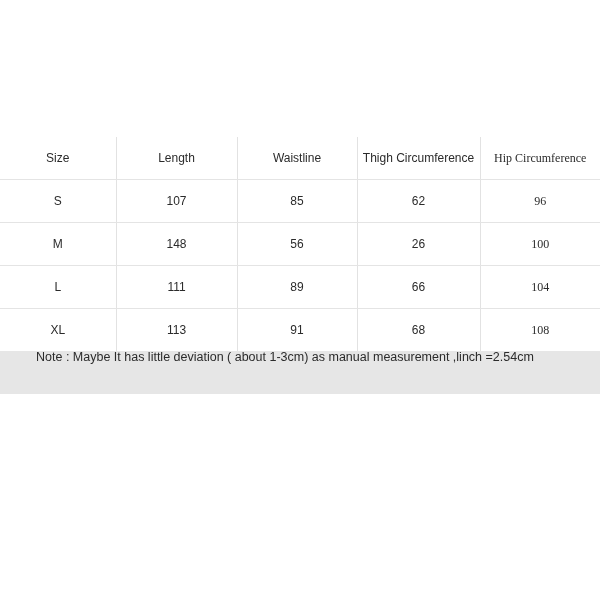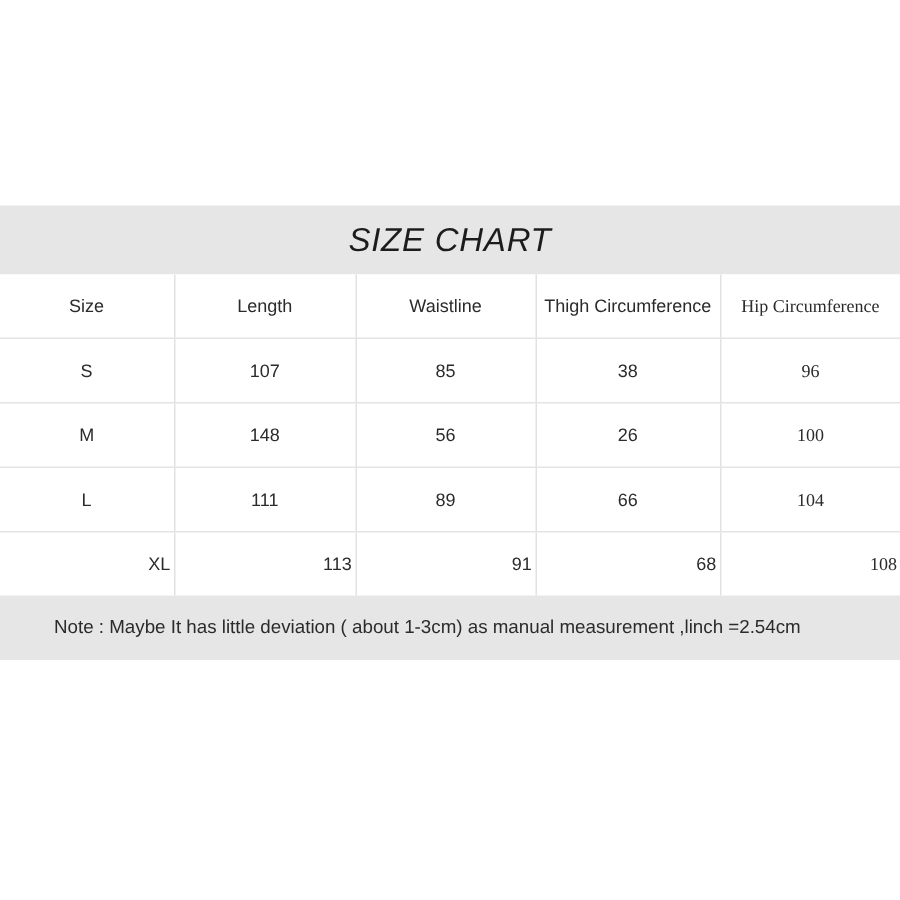--- a/index.html
+++ b/index.html
@@ -68,47 +68,42 @@
   .size-table th:last-child,
   .size-table td:last-child {
     border-right: none;
     font-family: Liberation Serif, serif;
   }
   .size-table thead th {
     border-bottom: 1px solid #e4e4e4;
   }
   .size-table tbody tr:last-child td {
     border-bottom: none;
-    text-align: right;
   }
 
   
   .note-band {
     width: 600px;
     height: 43px;
     background: #e6e6e6;
     display: flex;
-    align-items: center;
   }
   .note-text {
     padding-left: 36px;
     font-size: 12.5px;
     color: #2b2b2b;
     line-height: 1;
     white-space: nowrap;
   }
 </style>
 </head>
 <body>
 
 <div class="chart-wrap">
 
-  <div class="title-band">
-    <div class="title-text">SIZE CHART</div>
-  </div>
 
   <table class="size-table">
     <colgroup>
       <col class="c-size">
         <col class="c-len">
         <col class="c-wai">
         <col class="c-thi">
         <col class="c-hip">
     </colgroup>
     <thead>
@@ -118,21 +113,21 @@
         <th>Waistline</th>
         <th>Thigh Circumference</th>
         <th>Hip Circumference</th>
       </tr>
     </thead>
     <tbody>
       <tr>
         <td>S</td>
         <td>107</td>
         <td>85</td>
-        <td>38</td>
+        <td>62</td>
         <td>96</td>
       </tr>
       <tr>
         <td>M</td>
         <td>148</td>
         <td>56</td>
         <td>26</td>
         <td>100</td>
       </tr>
       <tr>

